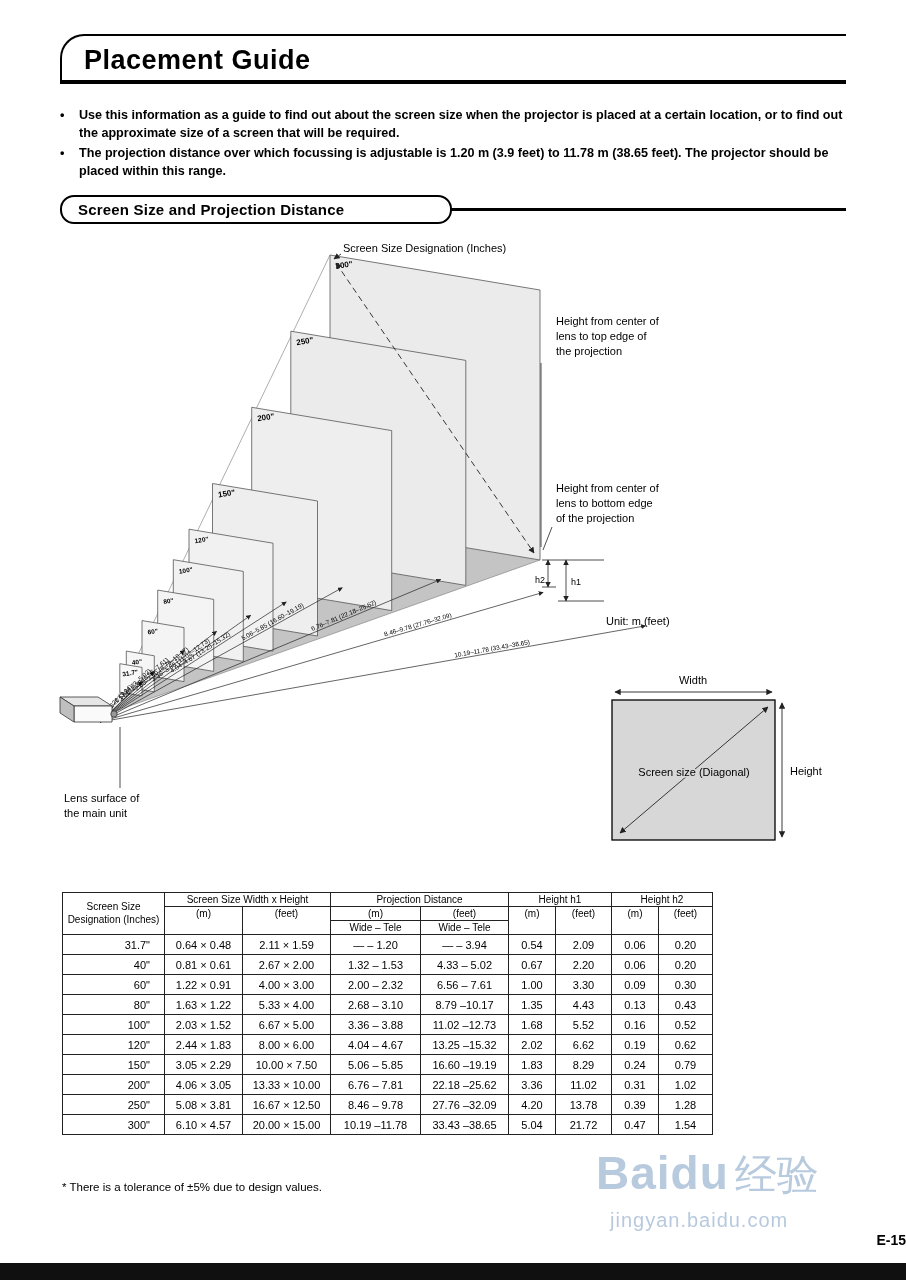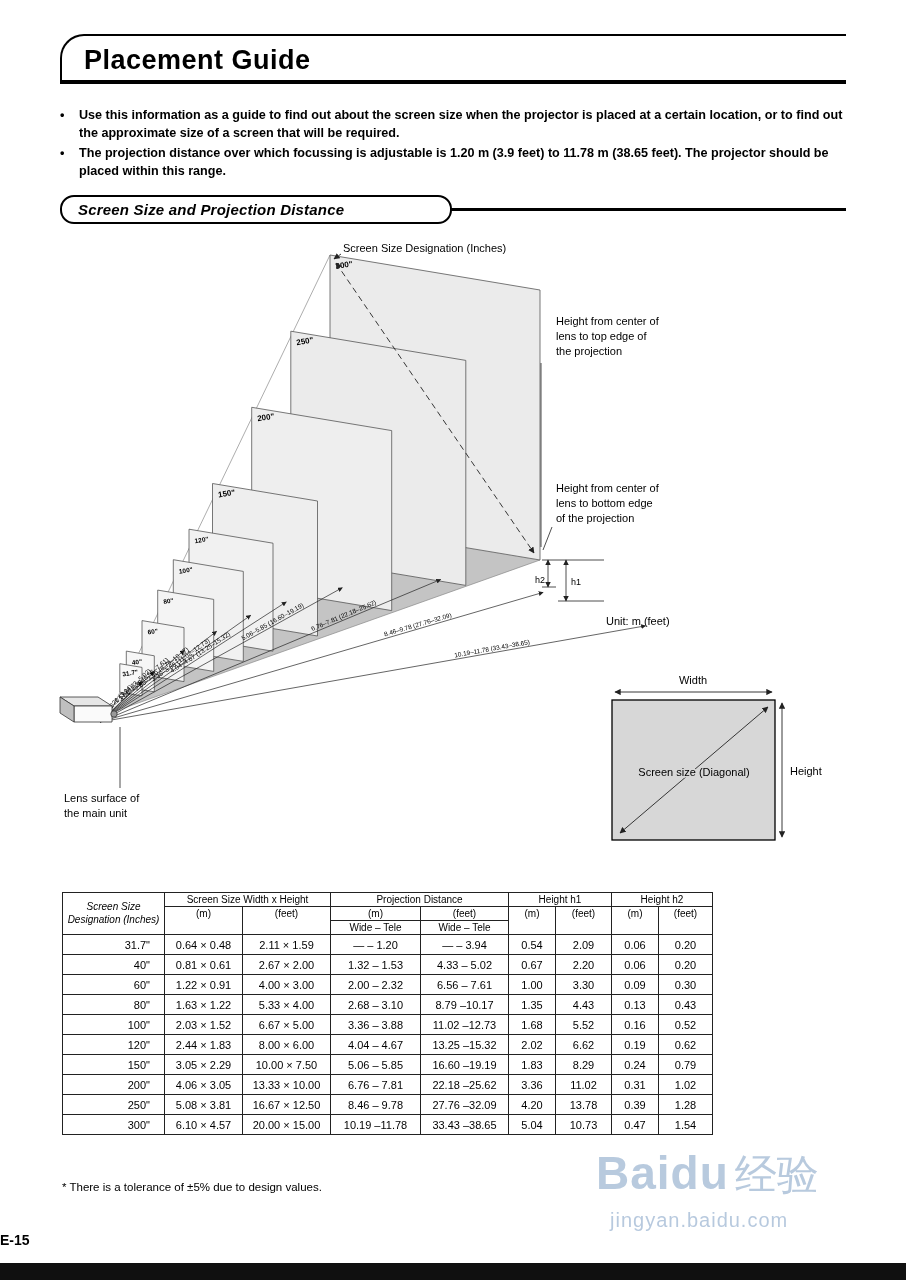--- a/index.html
+++ b/index.html
@@ -15,43 +15,43 @@
   }
   .title-box h1{margin:0;font-size:27px;font-weight:bold;letter-spacing:.5px;}
   
   .bullets{position:absolute;left:60px;top:107px;width:786px;}
   .bullet{display:flex;font-weight:bold;font-size:12.6px;line-height:1.42;margin-bottom:2px;}
   .bullet .dot{width:19px;flex:0 0 19px;}
   
   .section-box{
     position:absolute;left:60px;top:195px;box-sizing:border-box;width:392px;height:29px;
     border:2.5px solid #000;border-radius:14px;background:#fff;z-index:2;
-    font-size:15px;font-weight:bold;padding:4px 0 0 16px;letter-spacing:.2px;font-style:italic;
+    font-size:15px;font-weight:bold;padding:4px 0 0 16px;letter-spacing:.2px;
   }
   .section-line{position:absolute;left:448px;top:208px;width:398px;height:2.5px;background:#000;}
   
   .diagram{position:absolute;left:0;top:235px;}
   svg text{fill:#000;}
   .ann{font-size:11px;}
   .ann-s{font-size:9px;}
   .slab{font-size:8px;font-weight:bold;}
   .slab-s{font-size:6.5px;font-weight:bold;}
   .dlab{font-size:6.4px;}
   .halo{paint-order:stroke;stroke:#d7d7d7;stroke-width:3px;}
   
   .dtable{position:absolute;left:62px;top:892px;border-collapse:collapse;table-layout:fixed;}
   .dtable th,.dtable td{border:1px solid #222;box-sizing:border-box;overflow:hidden;white-space:nowrap;}
   .dtable th{font-weight:normal;font-size:10px;text-align:center;padding:1px 0;vertical-align:top;background:#fff;}
   .dtable td{font-size:11px;text-align:center;height:20px;padding:1px 2px;}
   .dtable td.c-desig{text-align:right;padding-right:14px;}
-  .th-desig{vertical-align:middle !important;font-size:10px;line-height:1.25;font-style:italic;}
+  .th-desig{vertical-align:middle !important;font-size:10px;line-height:1.25;}
   
   .footnotes{position:absolute;left:62px;top:1168px;width:786px;font-size:11.5px;line-height:1.32;margin-top:12px;}
   .footnote{padding-left:14px;text-indent:-14px;margin-bottom:2px;}
-  .page-number{position:absolute;left:0;top:1232px;width:100%;text-align:left;font-size:14px;font-weight:bold;}
+  .page-number{position:absolute;left:0;top:1232px;width:100%;text-align:right;font-size:14px;font-weight:bold;}
   
   .watermark{position:absolute;left:596px;top:1146px;z-index:5;pointer-events:none;}
   .wm-brand{font-size:46px;font-weight:bold;color:rgba(125,158,195,.55);letter-spacing:1px;}
   .wm-cn{font-size:42px;color:rgba(125,158,195,.55);margin-left:6px;}
   .wm-url{font-size:20px;color:rgba(135,165,200,.6);margin-top:6px;margin-left:14px;letter-spacing:1px;}
   
   .bottom-bar{position:absolute;left:0;bottom:0;width:100%;height:17px;background:#101010;}
 </style>
 </head>
 <body>
@@ -332,21 +332,21 @@
           <td class="c-num">0.39</td>
           <td class="c-num">1.28</td>
         </tr>
         <tr>
           <td class="c-desig">300"</td>
           <td class="c-num">6.10 × 4.57</td>
           <td class="c-num">20.00 × 15.00</td>
           <td class="c-num">10.19 –11.78</td>
           <td class="c-num">33.43 –38.65</td>
           <td class="c-num">5.04</td>
-          <td class="c-num">10.73</td>
+          <td class="c-num">21.72</td>
           <td class="c-num">0.47</td>
           <td class="c-num">1.54</td>
         </tr>
       </tbody>
   </table>
 
   <div class="footnotes">
     <div class="footnote">* There is a tolerance of ±5% due to design values.</div>
   </div>
 

